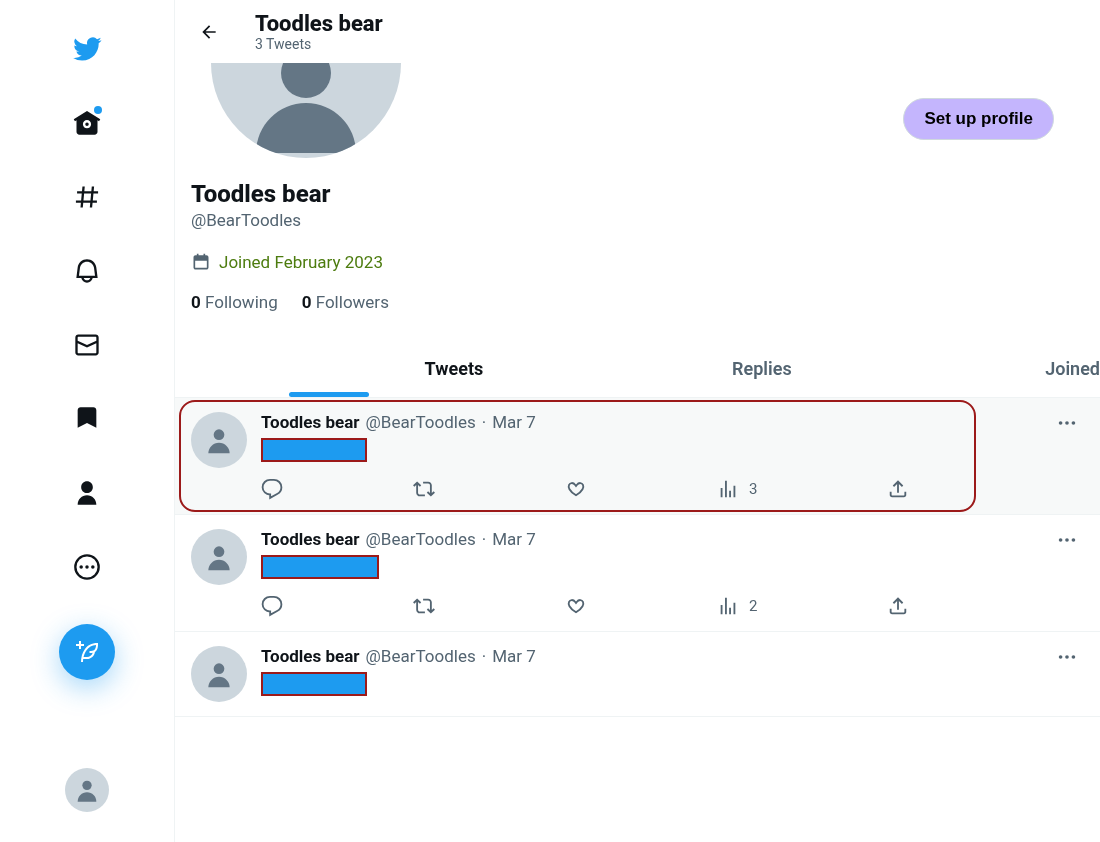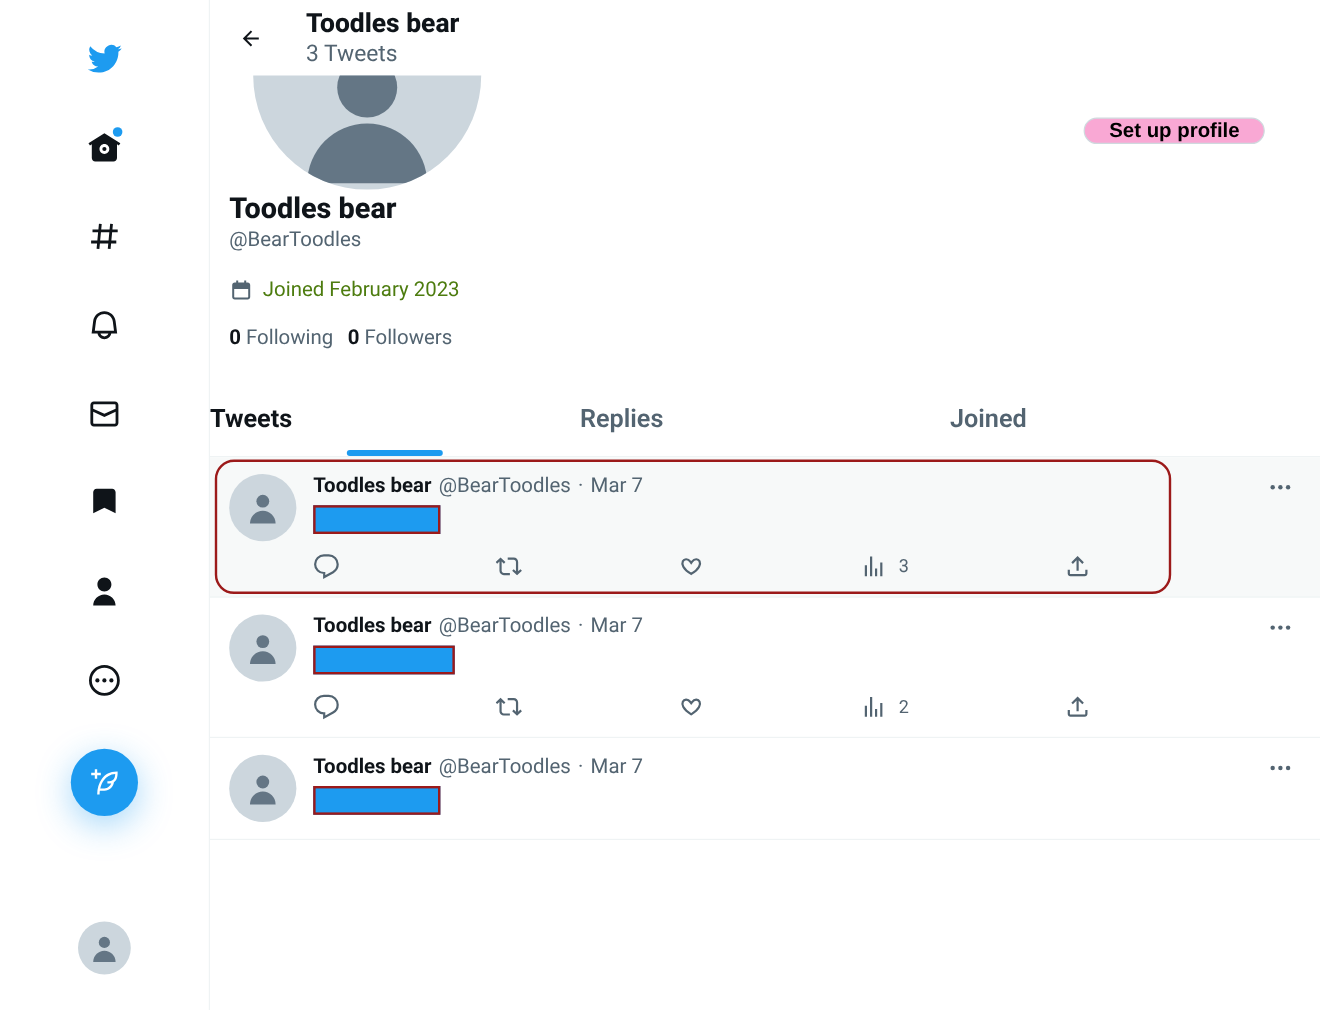--- a/index.html
+++ b/index.html
@@ -96,21 +96,21 @@
       justify-content: center;
       border-radius: 50%;
       cursor: pointer;
     }
     .back-btn svg { width: 20px; height: 20px; fill: #0f1419; }
     .header-title {
       font-size: 22px;
       font-weight: 800;
     }
     .header-sub {
-      font-size: 19px;
+      font-size: 14px;
       color: #536471;
     }
     .profile-top {
       position: relative;
       padding: 0 16px;
     }
     .avatar-large {
       width: 190px;
       height: 95px;
       border-radius: 0 0 95px 95px;
@@ -132,22 +132,22 @@
     }
     .avatar-silhouette svg { fill: #647685; }
     .setup-btn-row {
       display: flex;
       justify-content: flex-end;
       margin-top: -60px;
       padding-right: 30px;
     }
     .setup-btn {
       border: 1px solid #cfd9de;
-      background: #f9a8d4;
-      padding: 0 20px;
+      background: #c4b5fd;
+      padding: 10px 20px;
       border-radius: 999px;
       font-size: 17px;
       font-weight: 700;
       cursor: pointer;
     }
     .profile-info {
       padding: 40px 16px 0 16px;
     }
     .profile-name {
       font-size: 24px;
@@ -162,36 +162,36 @@
       display: flex;
       align-items: center;
       gap: 8px;
       color: #4d7c0f;
       font-size: 17px;
       margin-top: 22px;
     }
     .joined svg { width: 20px; height: 20px; fill: #536471; }
     .follow-row {
       display: flex;
-      gap: 12px;
+      gap: 24px;
       margin-top: 20px;
       font-size: 17px;
     }
     .follow-row .count { font-weight: 700; color: #0f1419; }
     .follow-row .label { color: #536471; }
     .tabs {
       display: flex;
       border-bottom: 1px solid #eff3f4;
       margin-top: 28px;
     }
     .tab {
       flex: 1;
-      text-align: left;
+      text-align: right;
       padding: 18px 0;
-      font-size: 21px;
+      font-size: 18px;
       font-weight: 600;
       color: #536471;
       cursor: pointer;
       position: relative;
     }
     .tab.active {
       color: #0f1419;
       font-weight: 700;
     }
     .tab.active::after {

